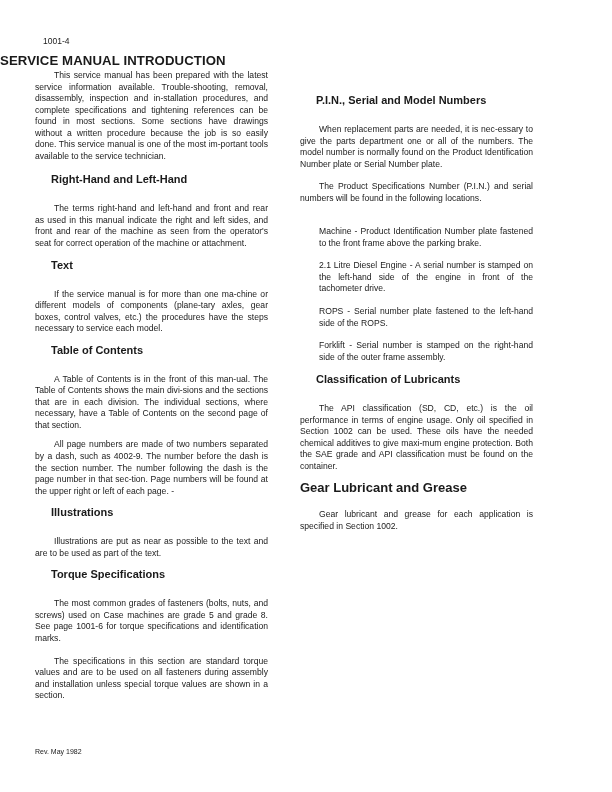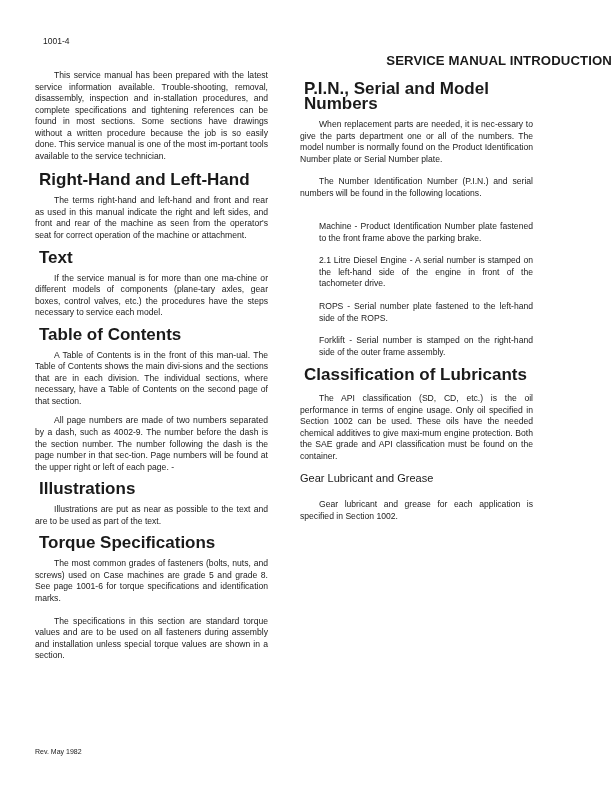--- a/index.html
+++ b/index.html
@@ -1,25 +1,25 @@
 <!DOCTYPE html>
 <html><head>
 <meta charset="utf-8">
 <style>
   html, body { margin: 0; padding: 0; background: #ffffff; }
   body { width: 612px; height: 792px; position: relative; overflow: hidden;
          font-family: "Liberation Sans", sans-serif; color: #1a1a1a; }
   .page-no { position: absolute; left: 43px; top: 36px; font-size: 8.5px; }
-  .title { position: absolute; left: 0; width: 612px; top: 53px; text-align: right;
+  .title { position: absolute; left: 0; width: 612px; top: 53px; text-align: left;
            font-weight: bold; font-size: 13.2px; letter-spacing: 0.1px; }
   .col { position: absolute; width: 233px; font-size: 8.6px; line-height: 11.55px; }
   .col.left { left: 35px; top: 70px; }
   .col.right { left: 300px; top: 77px; }
-  .col h2 { font-size: 17px; font-weight: bold; margin: 4px; line-height: 15px; }
-  .col h3 { font-size: 11px; font-weight: normal; margin: 0; line-height: 14px; }
+  .col h2 { font-size: 11px; font-weight: bold; margin: 16px; line-height: 15px; }
+  .col h3 { font-size: 13px; font-weight: bold; margin: 0; line-height: 14px; }
   .col p { margin: 0; text-align: justify; text-indent: 19px; }
   .col .loc { margin: 0; padding-left: 19px; text-align: justify; }
   .rev { position: absolute; left: 35px; top: 748px; font-size: 7px; }
 </style>
 </head>
 <body>
 
 <div class="page-no">1001-4</div>
 <div class="title">SERVICE MANUAL INTRODUCTION</div>
 
@@ -35,21 +35,21 @@
   <h2 style="margin-top:8px">Illustrations</h2>
   <p style="margin-top:8px">Illustrations are put as near as possible to the text and are to be used as part of the text.</p>
   <h2 style="margin-top:8px">Torque Specifications</h2>
   <p style="margin-top:8px">The most common grades of fasteners (bolts, nuts, and screws) used on Case machines are grade 5 and grade 8. See page 1001-6 for torque specifications and identification marks.</p>
   <p style="margin-top:11px">The specifications in this section are standard torque values and are to be used on all fasteners during assembly and installation unless special torque values are shown in a section.</p>
 </div>
 
 <div class="col right">
   <h2>P.I.N., Serial and Model Numbers</h2>
   <p style="margin-top:8px">When replacement parts are needed, it is nec-essary to give the parts department one or all of the numbers. The model number is normally found on the Product Identification Number plate or Serial Number plate.</p>
-  <p style="margin-top:11px">The Number Identification Number (P.I.N.) and serial numbers will be found in the following locations.</p>
+  <p style="margin-top:11px">The Product Specifications Number (P.I.N.) and serial numbers will be found in the following locations.</p>
   <div class="loc" style="margin-top:22px">Machine - Product Identification Number plate fastened to the front frame above the parking brake.</div>
   <div class="loc" style="margin-top:11px">2.1 Litre Diesel Engine - A serial number is stamped on the left-hand side of the engine in front of the tachometer drive.</div>
   <div class="loc" style="margin-top:11px">ROPS - Serial number plate fastened to the left-hand side of the ROPS.</div>
   <div class="loc" style="margin-top:11px">Forklift - Serial number is stamped on the right-hand side of the outer frame assembly.</div>
   <h2 style="margin-top:9px">Classification of Lubricants</h2>
   <p style="margin-top:11px">The API classification (SD, CD, etc.) is the oil performance in terms of engine usage. Only oil specified in Section 1002 can be used. These oils have the needed chemical additives to give maxi-mum engine protection. Both the SAE grade and API classification must be found on the container.</p>
   <h3 style="margin-top:9px">Gear Lubricant and Grease</h3>
   <p style="margin-top:14px">Gear lubricant and grease for each application is specified in Section 1002.</p>
 </div>
 

